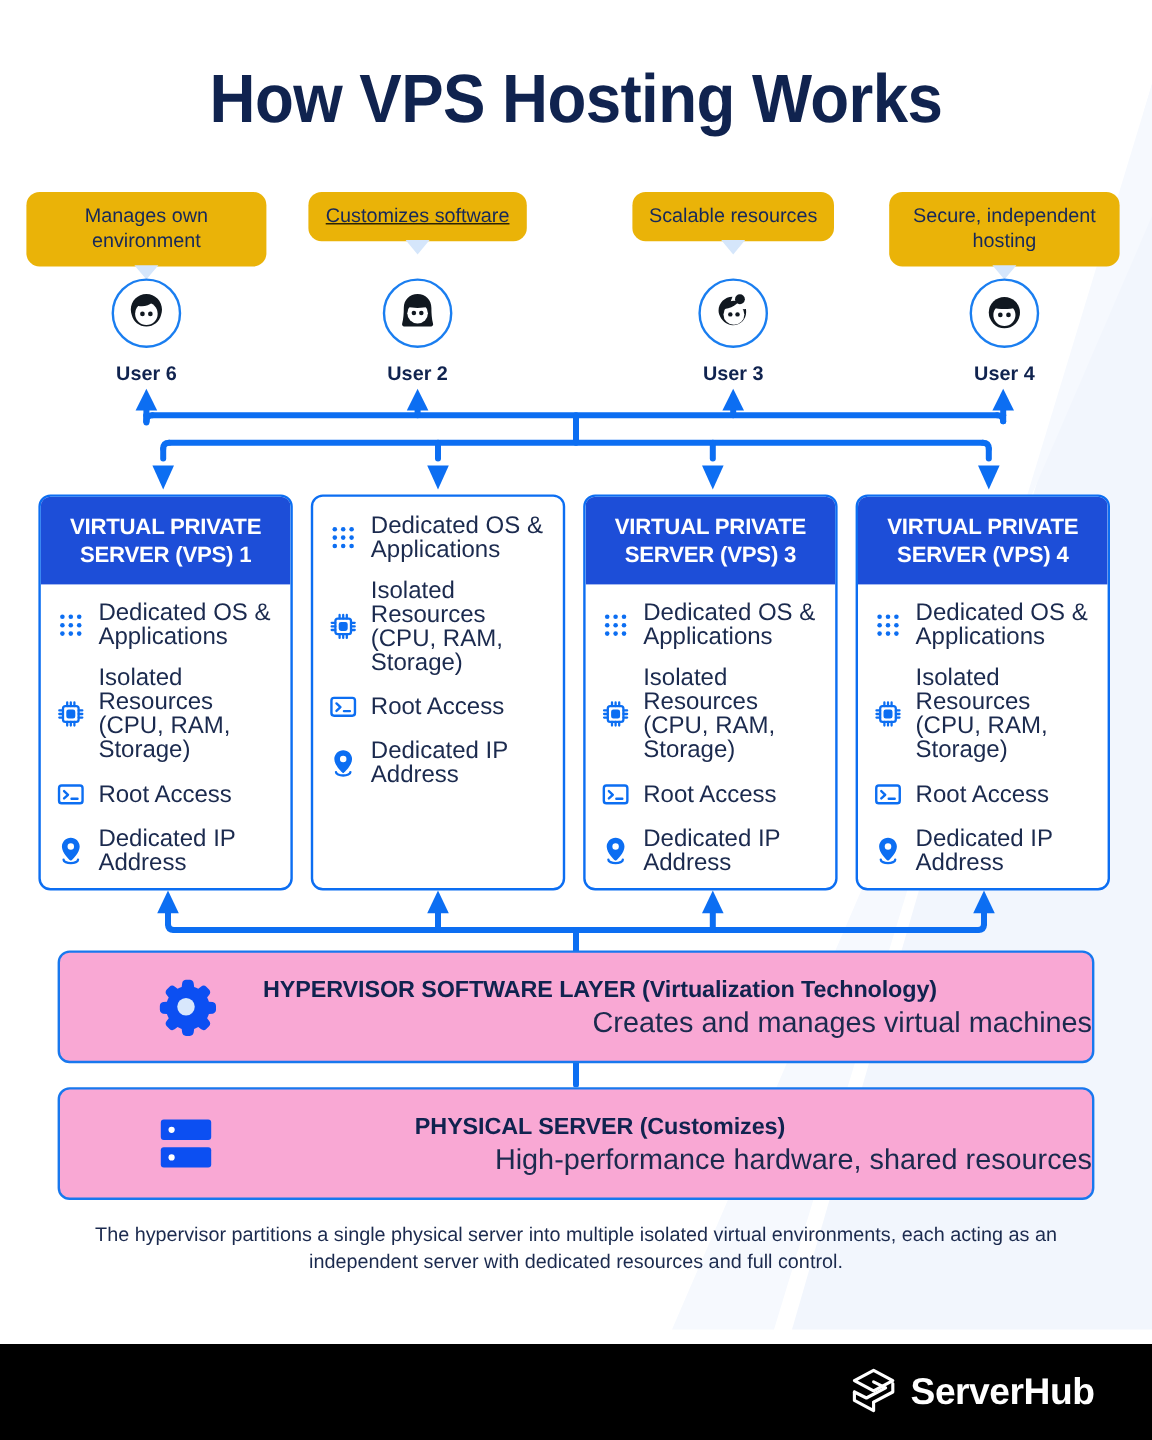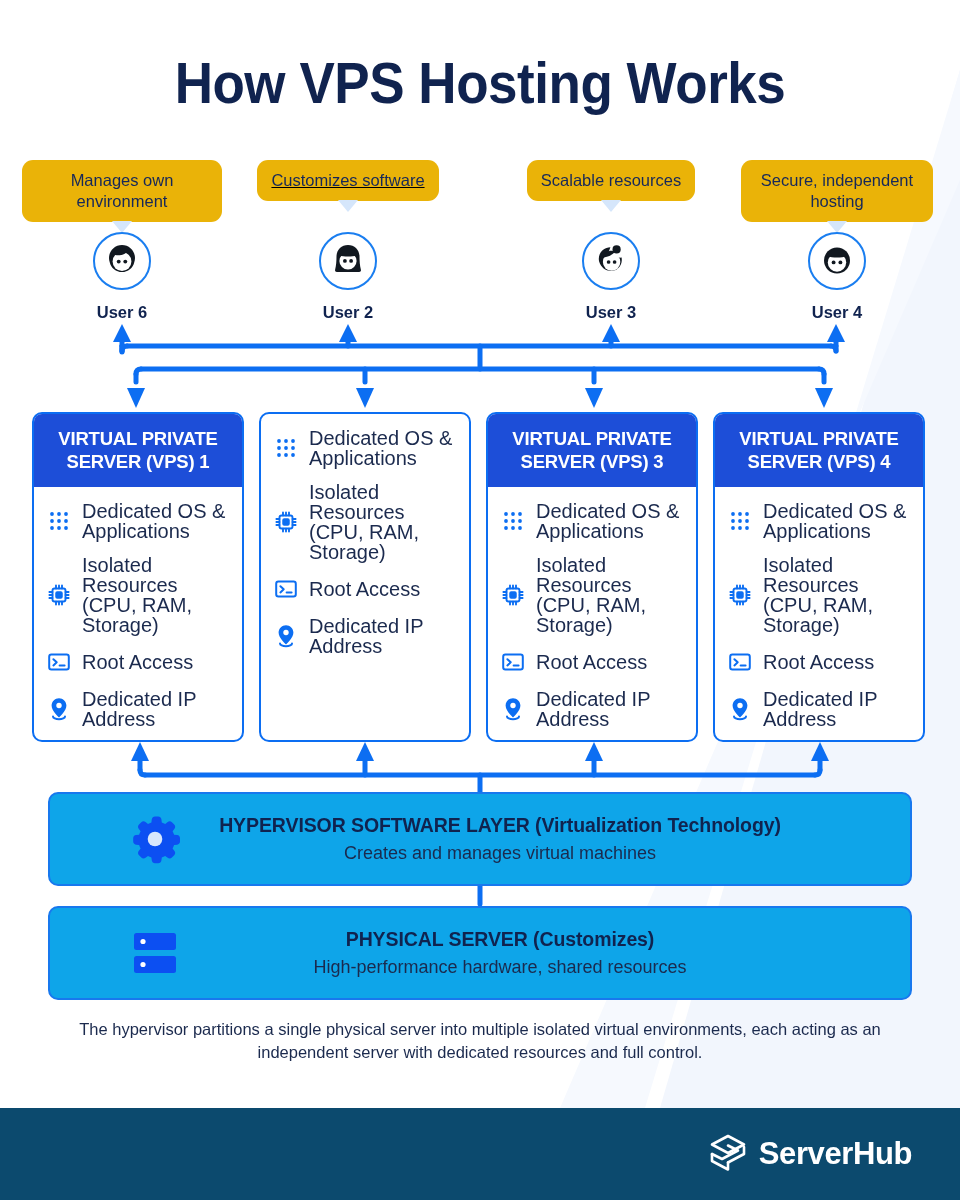--- a/index.html
+++ b/index.html
@@ -191,21 +191,21 @@
     font-size: 20px;
     line-height: 20px;
     color: #1b2a4e;
   }
 
   
   .layer {
     position: absolute;
     left: 48px;
     width: 864px;
-    background: #0ea5e9;
+    background: #f9a8d4;
     border: 2px solid #1878ee;
     border-radius: 10px;
     display: flex;
     align-items: center;
     z-index: 5;
   }
   #hypervisor-layer { top: 792px; height: 94px; }
   #physical-layer  { top: 906px; height: 94px; }
 
   .layer-icon {
@@ -227,24 +227,25 @@
     padding-left: 40px;
   }
   .layer-title {
     font-size: 19.5px;
     font-weight: 700;
     color: #10234f;
     line-height: 26px;
     letter-spacing: -0.1px;
   }
   .layer-sub {
-    font-size: 18px;
+    font-size: 24px;
     color: #1b2a4e;
     line-height: 26px;
     margin-top: 2px;
+    text-align: right;
   }
 
   
   .caption {
     position: absolute;
     top: 1018px;
     left: 70px;
     width: 820px;
     text-align: center;
     font-size: 16.5px;
@@ -252,22 +253,22 @@
     color: #1b2a4e;
     z-index: 5;
   }
 
   
   .footer {
     position: absolute;
     left: 0;
     bottom: 0;
     width: 960px;
-    height: 92px;
-    background: #0c4a6e;
+    height: 80px;
+    background: #000000;
     z-index: 6;
     display: flex;
     align-items: center;
     justify-content: flex-end;
     padding-right: 48px;
   }
   .logo {
     display: flex;
     align-items: center;
     gap: 11px;

